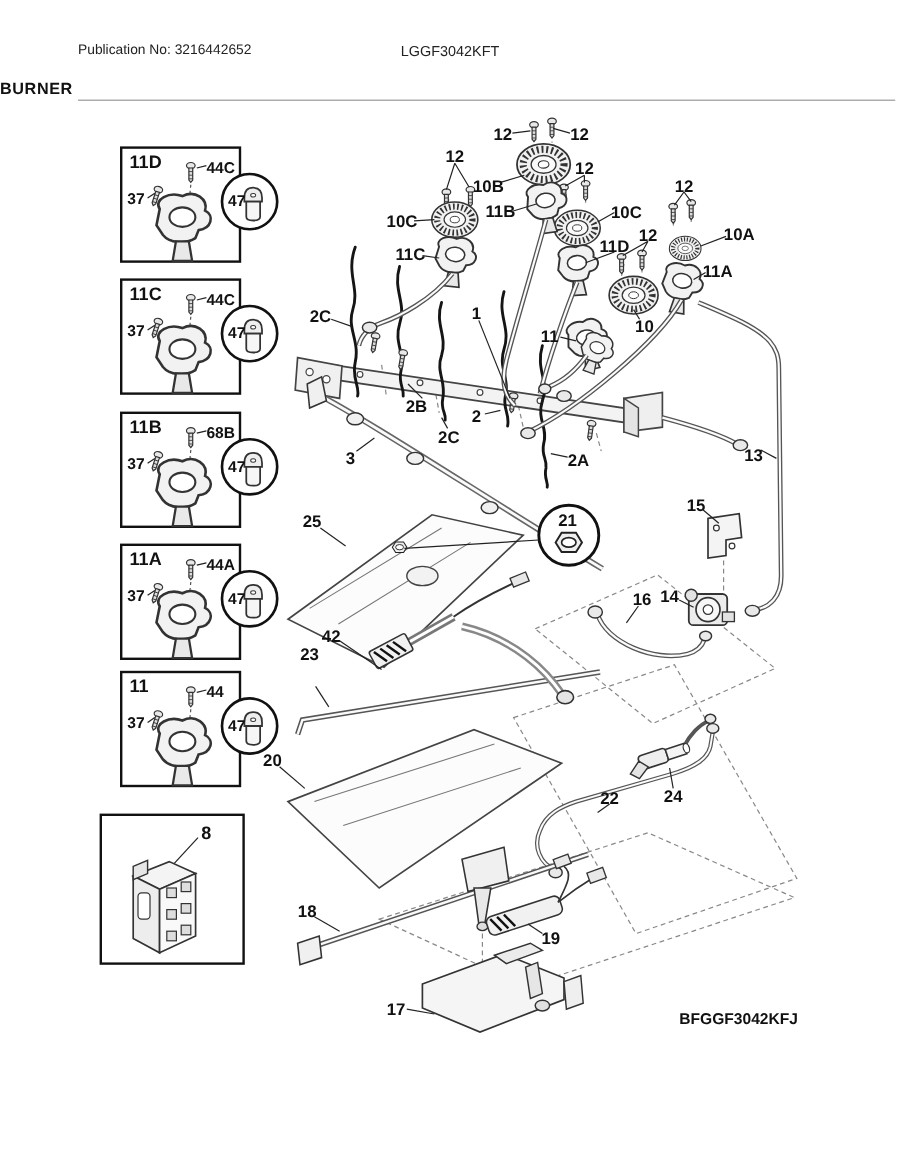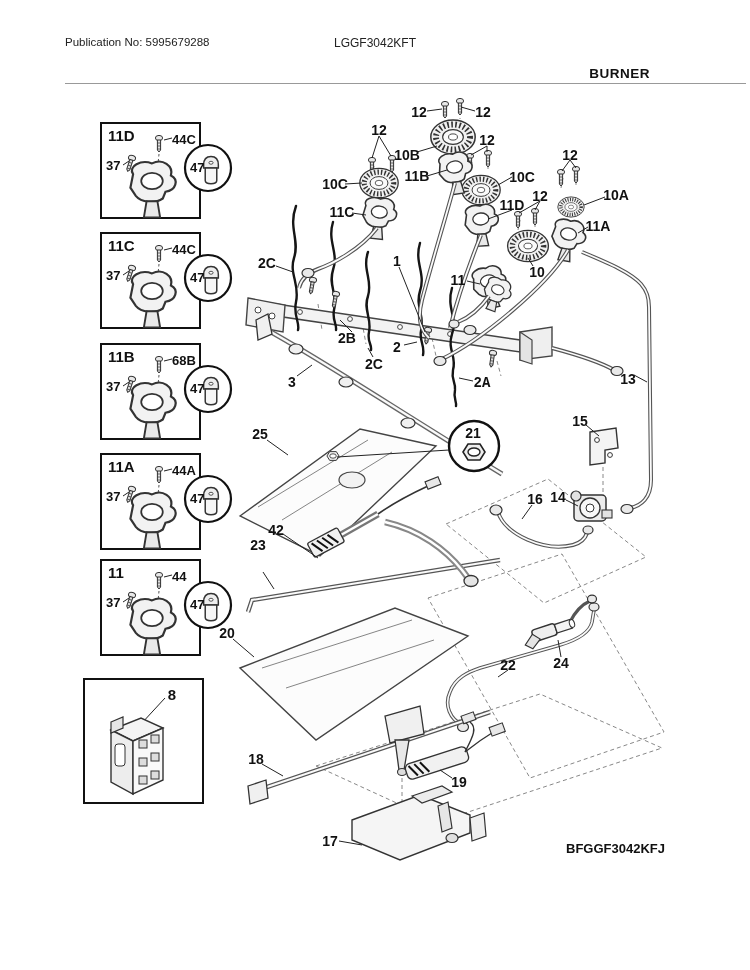--- a/index.html
+++ b/index.html
@@ -1,20 +1,20 @@
 <!DOCTYPE html>
 <html><head>
 <meta charset="utf-8">
 <style>
   html,body{margin:0;padding:0;background:#fff;}
   #page{position:relative;width:750px;height:970px;background:#fff;overflow:hidden;
         font-family:"Liberation Sans",sans-serif;color:#111;}
   .hdr-pub{position:absolute;left:65px;top:36px;font-size:11.5px;color:#222;}
   .hdr-model{position:absolute;left:0;top:36px;width:750px;text-align:center;font-size:12px;color:#222;}
-  .hdr-title{position:absolute;left:0;top:66px;width:650px;text-align:right;
+  .hdr-title{position:absolute;left:0;top:66px;width:650px;text-align:left;
              font-size:13.5px;font-weight:bold;letter-spacing:.5px;}
   .hdr-rule{position:absolute;left:65px;top:83px;width:681px;height:0;border-top:1.5px solid #999;}
   .ftr-code{position:absolute;left:566px;top:841px;font-size:13px;font-weight:bold;}
   svg{display:block;}
   #main-art{position:absolute;left:0;top:0;pointer-events:none;}
   .callout-layer{position:absolute;left:0;top:0;width:750px;height:950px;pointer-events:none;}
   .callout{position:absolute;transform:translate(-50%,-50%);font-size:14px;font-weight:bold;
            white-space:nowrap;background:rgba(255,255,255,.0);}
   .inset-box{position:absolute;left:100px;width:97px;height:93px;border:2px solid #111;background:#fff;}
   .inset-box .art{position:absolute;left:0;top:0;overflow:visible;}
@@ -24,21 +24,21 @@
   .ref-mount{left:4px;top:34px;}
   .ref-orifice{left:88px;top:36px;}
   .module-box{position:absolute;left:83px;top:678px;width:117px;height:122px;border:2px solid #111;background:#fff;}
   .module-box .box-label{left:auto;right:26px;top:6px;}
 </style>
 </head>
 <body>
 
 <div id="page">
 
-  <div class="hdr-pub">Publication No: 5995679288</div>
+  <div class="hdr-pub">Publication No: 3216442652</div>
   <div class="hdr-model">LGGF3042KFT</div>
   <div class="hdr-title">BURNER</div>
   <div class="hdr-rule"></div>
 
   <svg width="0" height="0">
     <defs>
       <g id="bh">
         <ellipse rx="30" ry="23" fill="#f1f1f1" stroke="#333" stroke-width="2"></ellipse>
         <ellipse rx="23" ry="17" fill="none" stroke="#333" stroke-width="8" stroke-dasharray="2.2 3.2"></ellipse>
         <ellipse rx="14" ry="10" fill="#fafafa" stroke="#333" stroke-width="1.5"></ellipse>
@@ -410,21 +410,21 @@
       <span class="callout" style="left: 540px; top: 196px;">12</span>
       <span class="callout" style="left: 598px; top: 226px;">11A</span>
       <span class="callout" style="left: 537px; top: 272px;">10</span>
       <span class="callout" style="left: 267px; top: 263px;">2C</span>
       <span class="callout" style="left: 397px; top: 261px;">1</span>
       <span class="callout" style="left: 458px; top: 280px;">11</span>
       <span class="callout" style="left: 347px; top: 338px;">2B</span>
       <span class="callout" style="left: 397px; top: 347px;">2</span>
       <span class="callout" style="left: 374px; top: 364px;">2C</span>
       <span class="callout" style="left: 292px; top: 382px;">3</span>
-      <span class="callout" style="left: 482px; top: 383px; font-family: Liberation Mono, monospace;">2A</span>
+      <span class="callout" style="left: 482px; top: 383px;">2A</span>
       <span class="callout" style="left: 628px; top: 379px;">13</span>
       <span class="callout" style="left: 580px; top: 421px;">15</span>
       <span class="callout" style="left: 473px; top: 433px;">21</span>
       <span class="callout" style="left: 260px; top: 434px;">25</span>
       <span class="callout" style="left: 535px; top: 499px;">16</span>
       <span class="callout" style="left: 558px; top: 497px;">14</span>
       <span class="callout" style="left: 276px; top: 530px;">42</span>
       <span class="callout" style="left: 258px; top: 545px;">23</span>
       <span class="callout" style="left: 227px; top: 633px;">20</span>
       <span class="callout" style="left: 508px; top: 665px;">22</span>

